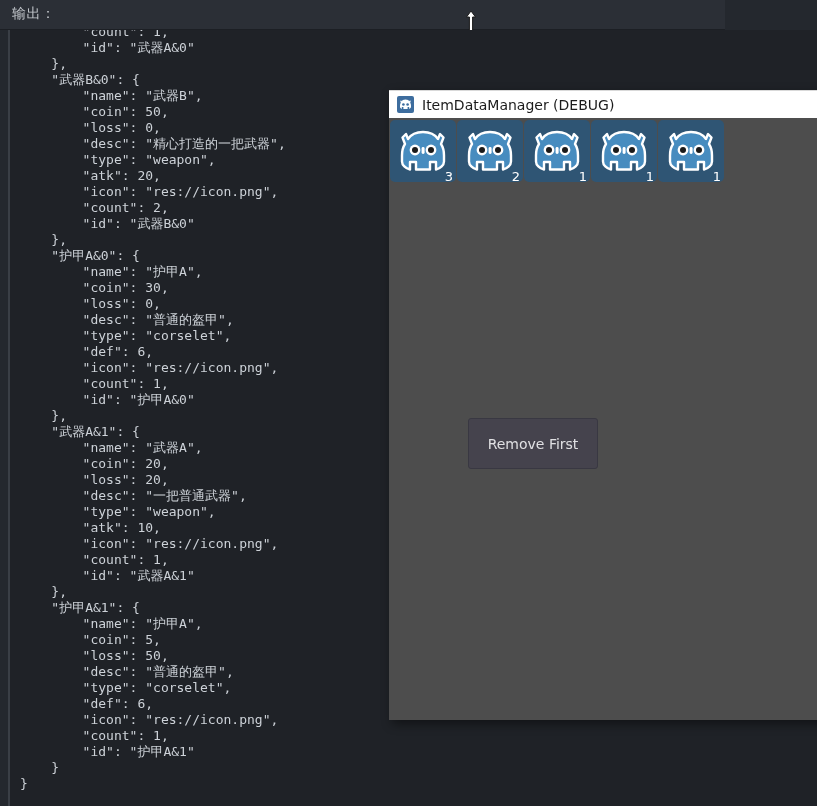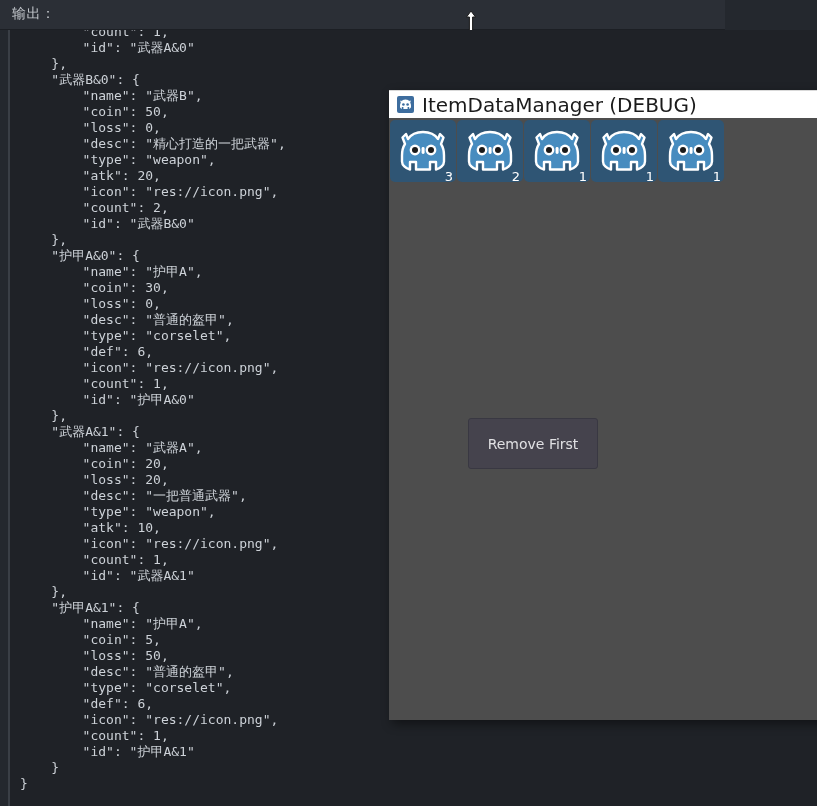--- a/index.html
+++ b/index.html
@@ -115,21 +115,21 @@
     flex: 0 0 auto;
     margin-right: 8px;
     background: #3d6d9e;
     border-radius: 2px;
     display: flex;
     align-items: center;
     justify-content: center;
   }
   #debug-title-text {
     font-family: "DejaVu Sans", sans-serif;
-    font-size: 20px;
+    font-size: 14px;
     color: #1b1b1b;
   }
   #debug-content {
     position: absolute;
     left: 0; top: 28px;
     width: 460px;
     height: 602px;
     background: #4d4d4d;
     overflow: hidden;
   }

